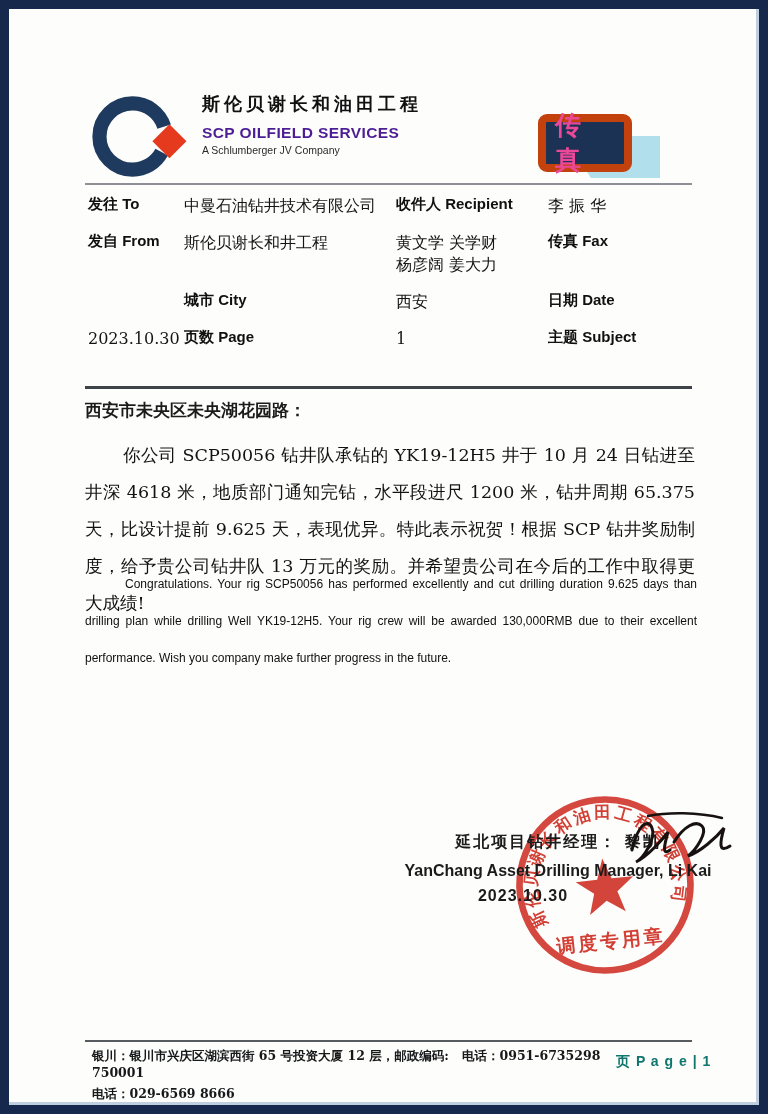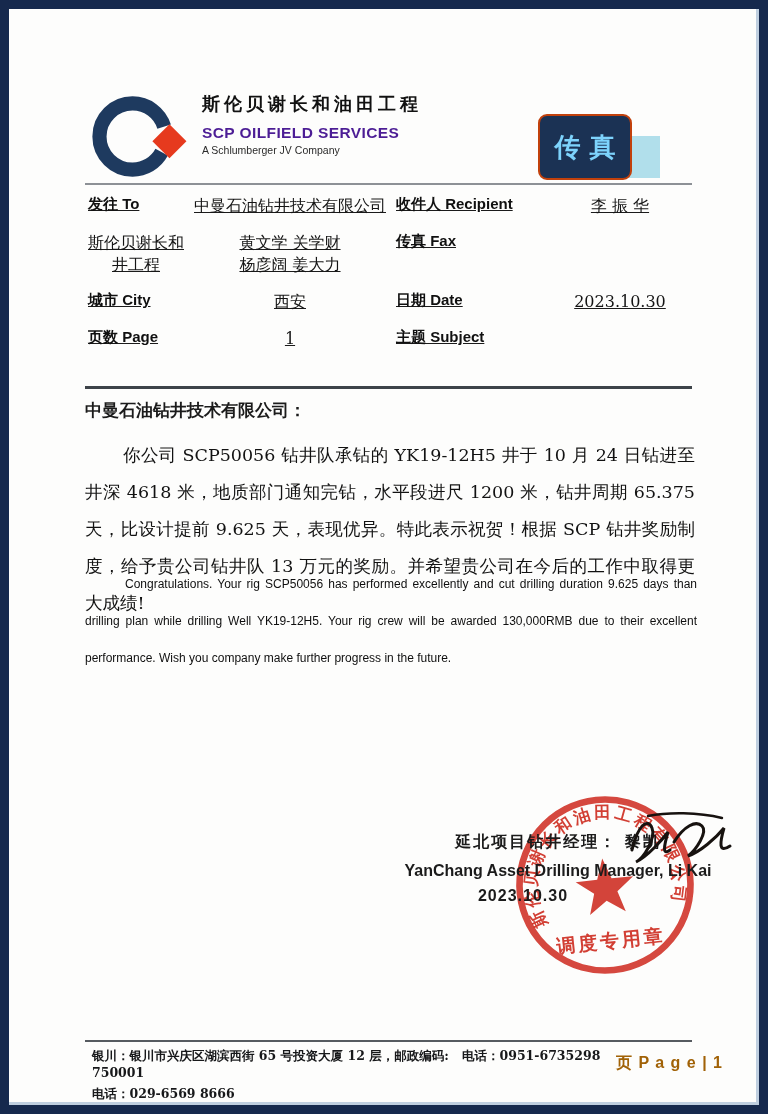--- a/index.html
+++ b/index.html
@@ -10,30 +10,30 @@
 
   
   .logo-svg { position:absolute; left:90px; top:90px; width:104px; height:94px; }
   .lh-text { position:absolute; left:202px; top:92px; }
   .lh-cn { font-family:"DejaVu Serif", serif; font-weight:bold; font-size:18px; letter-spacing:4px; color:#111; }
   .lh-en { font-size:15.5px; font-weight:bold; letter-spacing:.4px; margin-top:8px; color:#4c1d95; }
   .lh-sub { font-size:10.5px; margin-top:2px; color:#2a2a2a; }
 
   .fax-badge-wrap { position:absolute; left:538px; top:114px; width:120px; height:66px; }
   .fax-badge-shadow { position:absolute; left:26px; top:22px; width:96px; height:42px; background:#a9dbe9; clip-path:polygon(0 0, 100% 0, 100% 100%, 28% 100%); opacity:.9; }
-  .fax-badge { position:absolute; left:0; top:0; width:94px; height:66px; background:#1b3254; border:2px solid #c2410c; border-radius:9px; color:#7dd3fc; font-family:"DejaVu Serif", serif; font-size:26px; font-weight:bold; letter-spacing:9px; display:flex; align-items:center; justify-content:center; padding-left:9px; }
+  .fax-badge { position:absolute; left:0; top:0; width:94px; height:58px; background:#1b3254; border:8px solid #c2410c; border-radius:9px; color:#ec4899; font-family:"DejaVu Serif", serif; font-size:26px; font-weight:bold; letter-spacing:9px; display:flex; align-items:center; justify-content:center; padding-left:9px; }
 
   .hr1 { position:absolute; left:85px; top:183px; width:607px; height:2px; background:#8d9196; }
   .hr2 { position:absolute; left:85px; top:386px; width:607px; height:3px; background:#3d4349; }
   .hr3 { position:absolute; left:85px; top:1040px; width:607px; height:2px; background:#565b60; }
 
   
-  .fax-form { position:absolute; left:88px; top:195px; width:604px; display:grid; grid-template-columns:96px 212px 152px 144px; row-gap:15px;text-decoration:underline; }
+  .fax-form { position:absolute; left:88px; top:195px; width:604px; display:grid; grid-template-columns:96px 212px 152px 144px; row-gap:15px; }
   .f-label { font-weight:bold; font-size:15px; color:#101010; white-space:nowrap; }
-  .f-value { font-family:"DejaVu Serif", serif; font-size:16px; text-align:center; color:#141414; line-height:22px; }
+  .f-value { font-family:"DejaVu Serif", serif; font-size:16px; text-align:left; color:#141414; line-height:22px; }
   .f-value.subject { grid-column:2 / 5; text-align:left; padding-left:48px; }
 
   
   .salutation { position:absolute; left:85px; top:399px; font-family:"DejaVu Serif", serif; font-size:17px; font-weight:bold; }
   .para-cn { position:absolute; left:85px; top:437px; width:610px; font-family:"DejaVu Serif", serif; font-size:17.5px; line-height:37px; text-align:justify; text-indent:38px; color:#121212; }
   .para-en { position:absolute; left:85px; top:566px; width:612px; font-size:12px; line-height:37px; text-align:justify; text-indent:40px; color:#0f0f0f; font-weight:500; }
 
   
   .sig-block { position:absolute; left:372px; top:832px; width:372px; text-align:center; z-index:5; }
   .sig-cn { font-family:"DejaVu Serif", serif; font-size:16px; font-weight:bold; letter-spacing:2px; }
@@ -41,21 +41,21 @@
   .sig-date { font-size:16px; font-weight:bold; margin-top:7px; letter-spacing:1px; margin-right:70px; }
 
   .stamp-svg { position:absolute; left:510px; top:790px; width:190px; height:190px; z-index:4; opacity:.92; transform:rotate(-6deg); }
   .scrawl-svg { position:absolute; left:618px; top:806px; width:120px; height:70px; z-index:6; }
 
   
   .footer { position:absolute; left:92px; top:1048px; width:520px; font-family:"DejaVu Serif", serif; font-size:12.5px; font-weight:bold; color:#17181a; }
   .footer-line { display:flex; margin-bottom:6px; }
   .f-addr { flex:1; }
   .f-phone { width:150px; white-space:nowrap; }
-  .page-indicator { position:absolute; left:616px; top:1053px; font-size:16px; font-weight:bold; letter-spacing:1px; color:#a16207; }
+  .page-indicator { position:absolute; left:616px; top:1053px; font-size:14px; font-weight:bold; letter-spacing:1px; color:#0f766e; }
 </style>
 </head>
 <body>
 
 <div class="page">
 
   <svg class="logo-svg" viewBox="0 0 110 95" aria-hidden="true">
     <circle cx="45" cy="47" r="35" fill="none" stroke="#1e3a5f" stroke-width="15" stroke-dasharray="191.6 34.6" stroke-dashoffset="-17.3"></circle>
     <polygon points="84,34 102,52 84,70 66,52" fill="#e63a1e"></polygon>
   </svg>
@@ -72,20 +72,21 @@
   </div>
 
   <div class="hr1"></div>
 
   <div class="fax-form">
     <div class="f-label">发往 To</div>
     <div class="f-value">中曼石油钻井技术有限公司</div>
     <div class="f-label">收件人 Recipient</div>
     <div class="f-value">李 振 华</div>
 
+    <div class="f-label">发自 From</div>
     <div class="f-value">斯伦贝谢长和井工程</div>
     <div class="f-value">
       <div>黄文学 关学财</div>
       <div>杨彦阔 姜大力</div>
     </div>
 
     <div class="f-label">传真 Fax</div>
     <div class="f-value"></div>
     <div class="f-label">城市 City</div>
     <div class="f-value">西安</div>
@@ -93,21 +94,21 @@
     <div class="f-label">日期 Date</div>
     <div class="f-value">2023.10.30</div>
     <div class="f-label">页数 Page</div>
     <div class="f-value">1</div>
 
     <div class="f-label">主题 Subject</div>
   </div>
 
   <div class="hr2"></div>
 
-  <div class="salutation">中曼石油钻井技术有限公司：</div>
+  <div class="salutation">西安市未央区未央湖花园路：</div>
   <div class="para-cn">你公司 SCP50056 钻井队承钻的 YK19-12H5 井于 10 月 24 日钻进至井深 4618 米，地质部门通知完钻，水平段进尺 1200 米，钻井周期 65.375 天，比设计提前 9.625 天，表现优异。特此表示祝贺！根据 SCP 钻井奖励制度，给予贵公司钻井队 13 万元的奖励。并希望贵公司在今后的工作中取得更大成绩!</div>
   <div class="para-en">Congratulations. Your rig SCP50056 has performed excellently and cut drilling duration 9.625 days than drilling plan while drilling Well YK19-12H5. Your rig crew will be awarded 130,000RMB due to their excellent performance. Wish you company make further progress in the future.</div>
 
   <svg class="stamp-svg" viewBox="0 0 200 200" aria-hidden="true">
     <defs>
       <path id="ringPath" d="M 38,138 A 72,72 0 1 1 162,138" fill="none"></path>
     </defs>
     <circle cx="100" cy="100" r="90" fill="none" stroke="#cc2418" stroke-width="7" opacity="0.9"></circle>
     <text font-family="'DejaVu Serif', serif" font-size="17.5" font-weight="bold" fill="#cc2418" letter-spacing="3" opacity="0.95">
       <textPath href="#ringPath" startOffset="4">斯伦贝谢长和油田工程有限公司</textPath>

